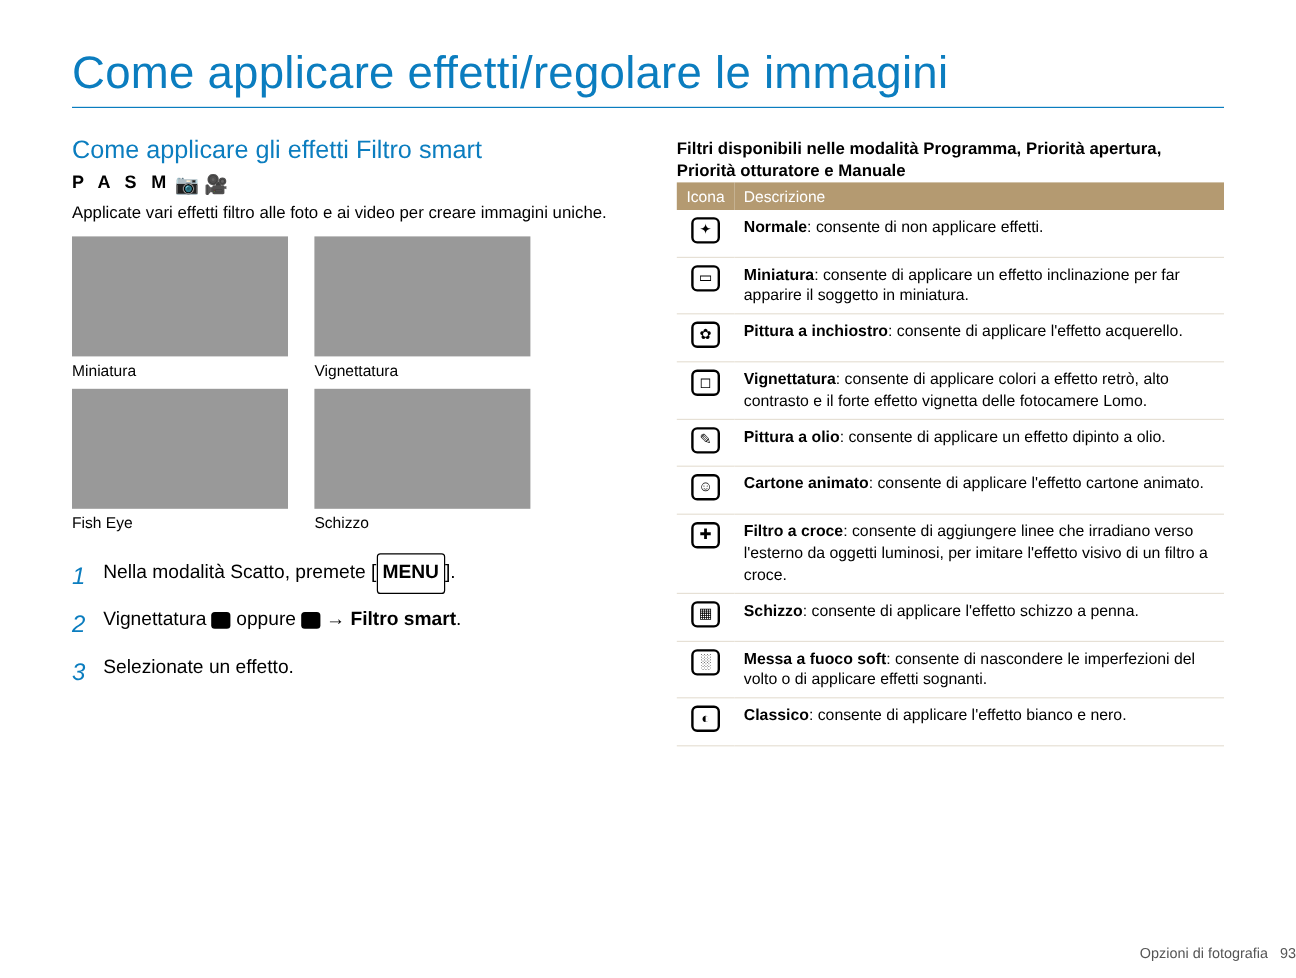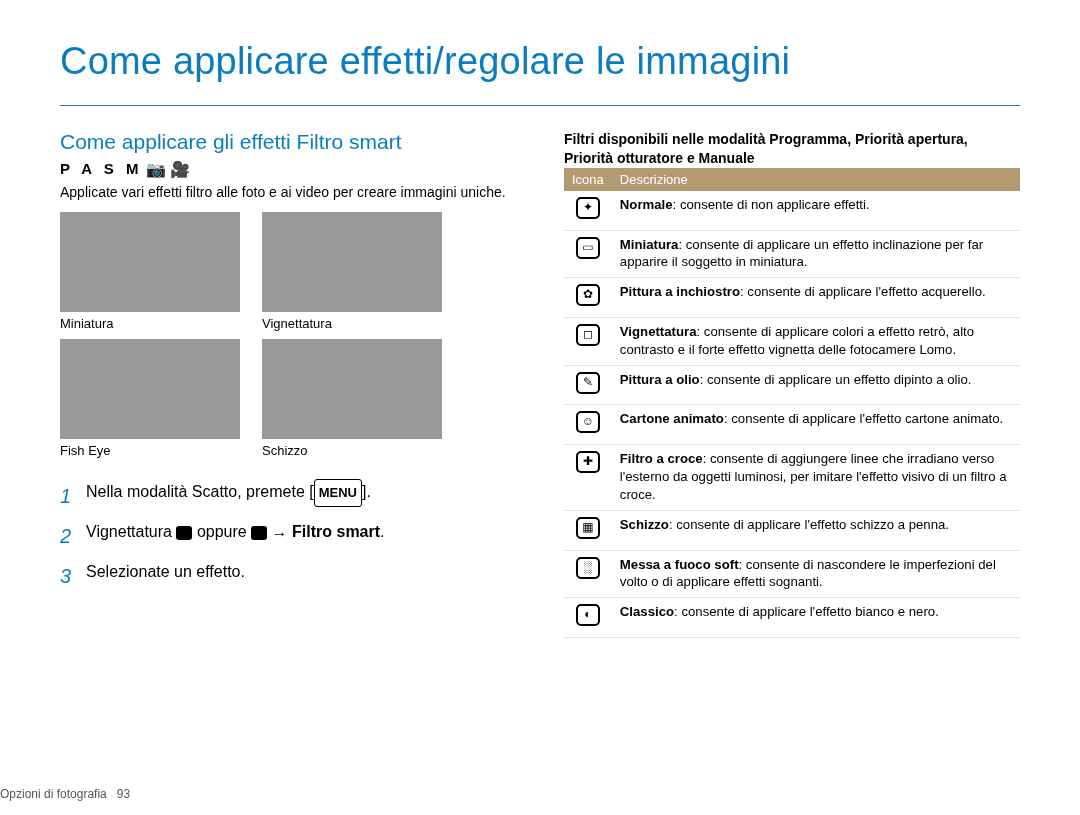--- a/index.html
+++ b/index.html
@@ -11,21 +11,21 @@
     padding: 40px 60px 20px 60px;
     color: #000;
     font-size: 14px;
     position: relative;
   }
   .page-title {
     color: #0b7dbf;
     font-size: 38px;
     font-weight: 300;
     border-bottom: 1px solid #0b7dbf;
-    padding-bottom: 22px;
+    padding-bottom: 6px;
     letter-spacing: 0.2px;
   }
   .columns {
     display: flex;
     gap: 48px;
     margin-top: 24px;
   }
   .col { flex: 1; }
   .section-title {
     color: #0b7dbf;
@@ -77,21 +77,21 @@
     line-height: 2;
   }
   .step .num { color: #0b7dbf; font-size: 20px; font-style: italic; width: 16px; }
   .step .body { font-style: normal; flex:1; }
   .menu-btn {
     display: inline-block;
     border: 1px solid #000;
     border-radius: 3px;
     font-weight: 700;
     padding: 0 4px;
-    font-size: 13px;
+    font-size: 16px;
     vertical-align: baseline;
     text-align: right;
   }
   .inline-icon {
     display: inline-block;
     width: 16px; height: 14px;
     background: #000;
     border-radius: 3px;
     vertical-align: middle;
   }
@@ -139,21 +139,21 @@
     top: 50%; left: 50%;
     transform: translate(-50%, -55%);
     font-size: 12px;
     line-height: 1;
   }
   .desc b { font-weight: 700; }
   .footer {
     position: absolute;
     bottom: 14px;
     left: 0; right: 0;
-    text-align: left;
+    text-align: right;
     font-size: 12px;
     color: #555;
   }
 </style>
 </head>
 <body>
 
 <h1 class="page-title">Come applicare effetti/regolare le immagini</h1>
 
 <div class="columns">

